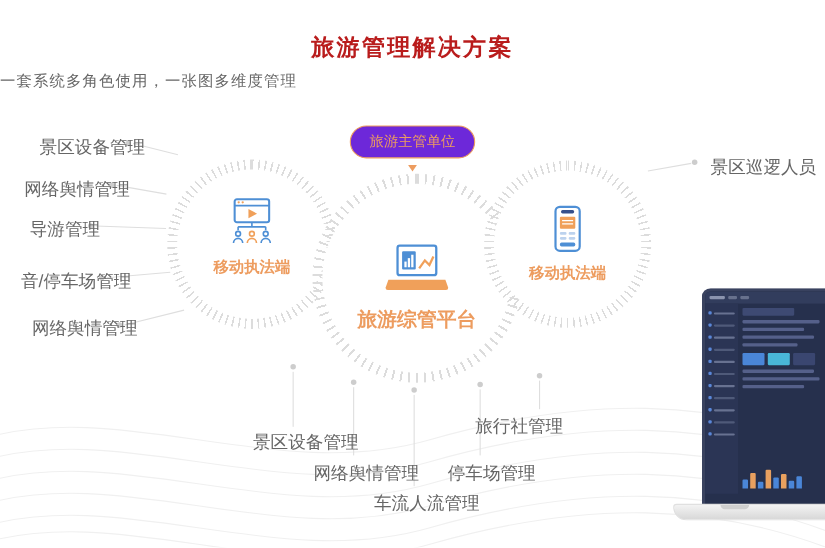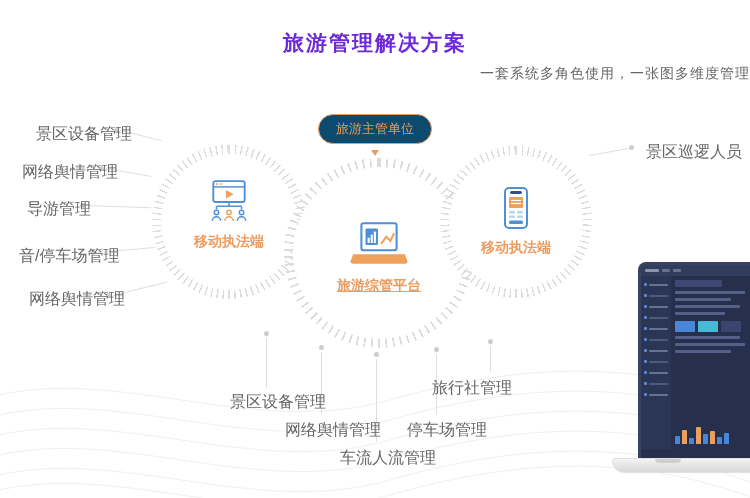--- a/index.html
+++ b/index.html
@@ -3,47 +3,47 @@
 <meta charset="utf-8">
 <style>
   * { margin:0; padding:0; box-sizing:border-box; }
   html,body { background:#fff; }
   body { font-family:"Liberation Sans","DejaVu Sans",sans-serif; }
 
   .stage { position:relative; width:750px; height:498px; background:#ffffff; overflow:hidden; }
 
   
   .title { position:absolute; top:29px; left:0; width:100%; text-align:center;
-           font-size:21px; font-weight:700; color:#6d28d9; letter-spacing:2px; z-index:4; }
-  .subtitle { position:absolute; top:65px; left:0; width:100%; text-align:right;
+           font-size:21px; font-weight:700; color:#b91c1c; letter-spacing:2px; z-index:4; }
+  .subtitle { position:absolute; top:65px; left:0; width:100%; text-align:left;
               font-size:14px; color:#666; letter-spacing:1px; z-index:4; }
 
   
   .badge { position:absolute; left:50%; top:114px; transform:translateX(-50%);
-           border:1px solid #ED9C5F; color:#ED9C5F; background:#0c4a6e; border-radius:15px;
+           border:1px solid #ED9C5F; color:#ED9C5F; background:#6d28d9; border-radius:15px;
            padding:5px 17px; font-size:13px; z-index:5; white-space:nowrap; }
   .badge-arrow { position:absolute; left:50%; top:150px; transform:translateX(-50%);
                  width:0; height:0; border-left:4px solid transparent; border-right:4px solid transparent;
                  border-top:6px solid #ED9C5F; z-index:5; }
 
   
   .ring { position:absolute; border-radius:50%; z-index:1;
           background:repeating-conic-gradient(#dcdcdc 0deg 1.1deg, transparent 1.1deg 4.6deg); }
   .ring::before { content:""; position:absolute; inset:9px; border-radius:50%; background:#fff; }
   .ring-left   { left:152px; top:145px; width:154px; height:154px; }
   .ring-center { left:284px; top:158px; width:190px; height:190px; }
   .ring-right  { left:440px; top:146px; width:152px; height:152px; }
 
   .node { position:absolute; z-index:3; display:flex; flex-direction:column; align-items:center;
           transform:translateX(-50%); }
   .node-left   { left:229px; top:178px; }
   .node-center { left:379px; top:220px; }
   .node-right  { left:516px; top:186px; }
   .node-label  { color:#ED9C5F; font-size:14px; font-weight:700; margin-top:5px; white-space:nowrap; }
-  .node-center .node-label { font-size:14px;text-decoration:underline; }
+  .node-center .node-label { font-size:18px; }
 
   
   .side-label { position:absolute; font-size:16px; color:#666; z-index:3; white-space:nowrap; }
   .dot  { position:absolute; width:5px; height:5px; border-radius:50%; background:#cdcdcd; z-index:2; }
   .line { position:absolute; height:1px; background:#dedede; transform-origin:left center; z-index:2; }
   .vline{ position:absolute; width:1px; background:#dedede; z-index:2; }
 
   
   .waves { position:absolute; left:0; top:330px; z-index:0; }
 

